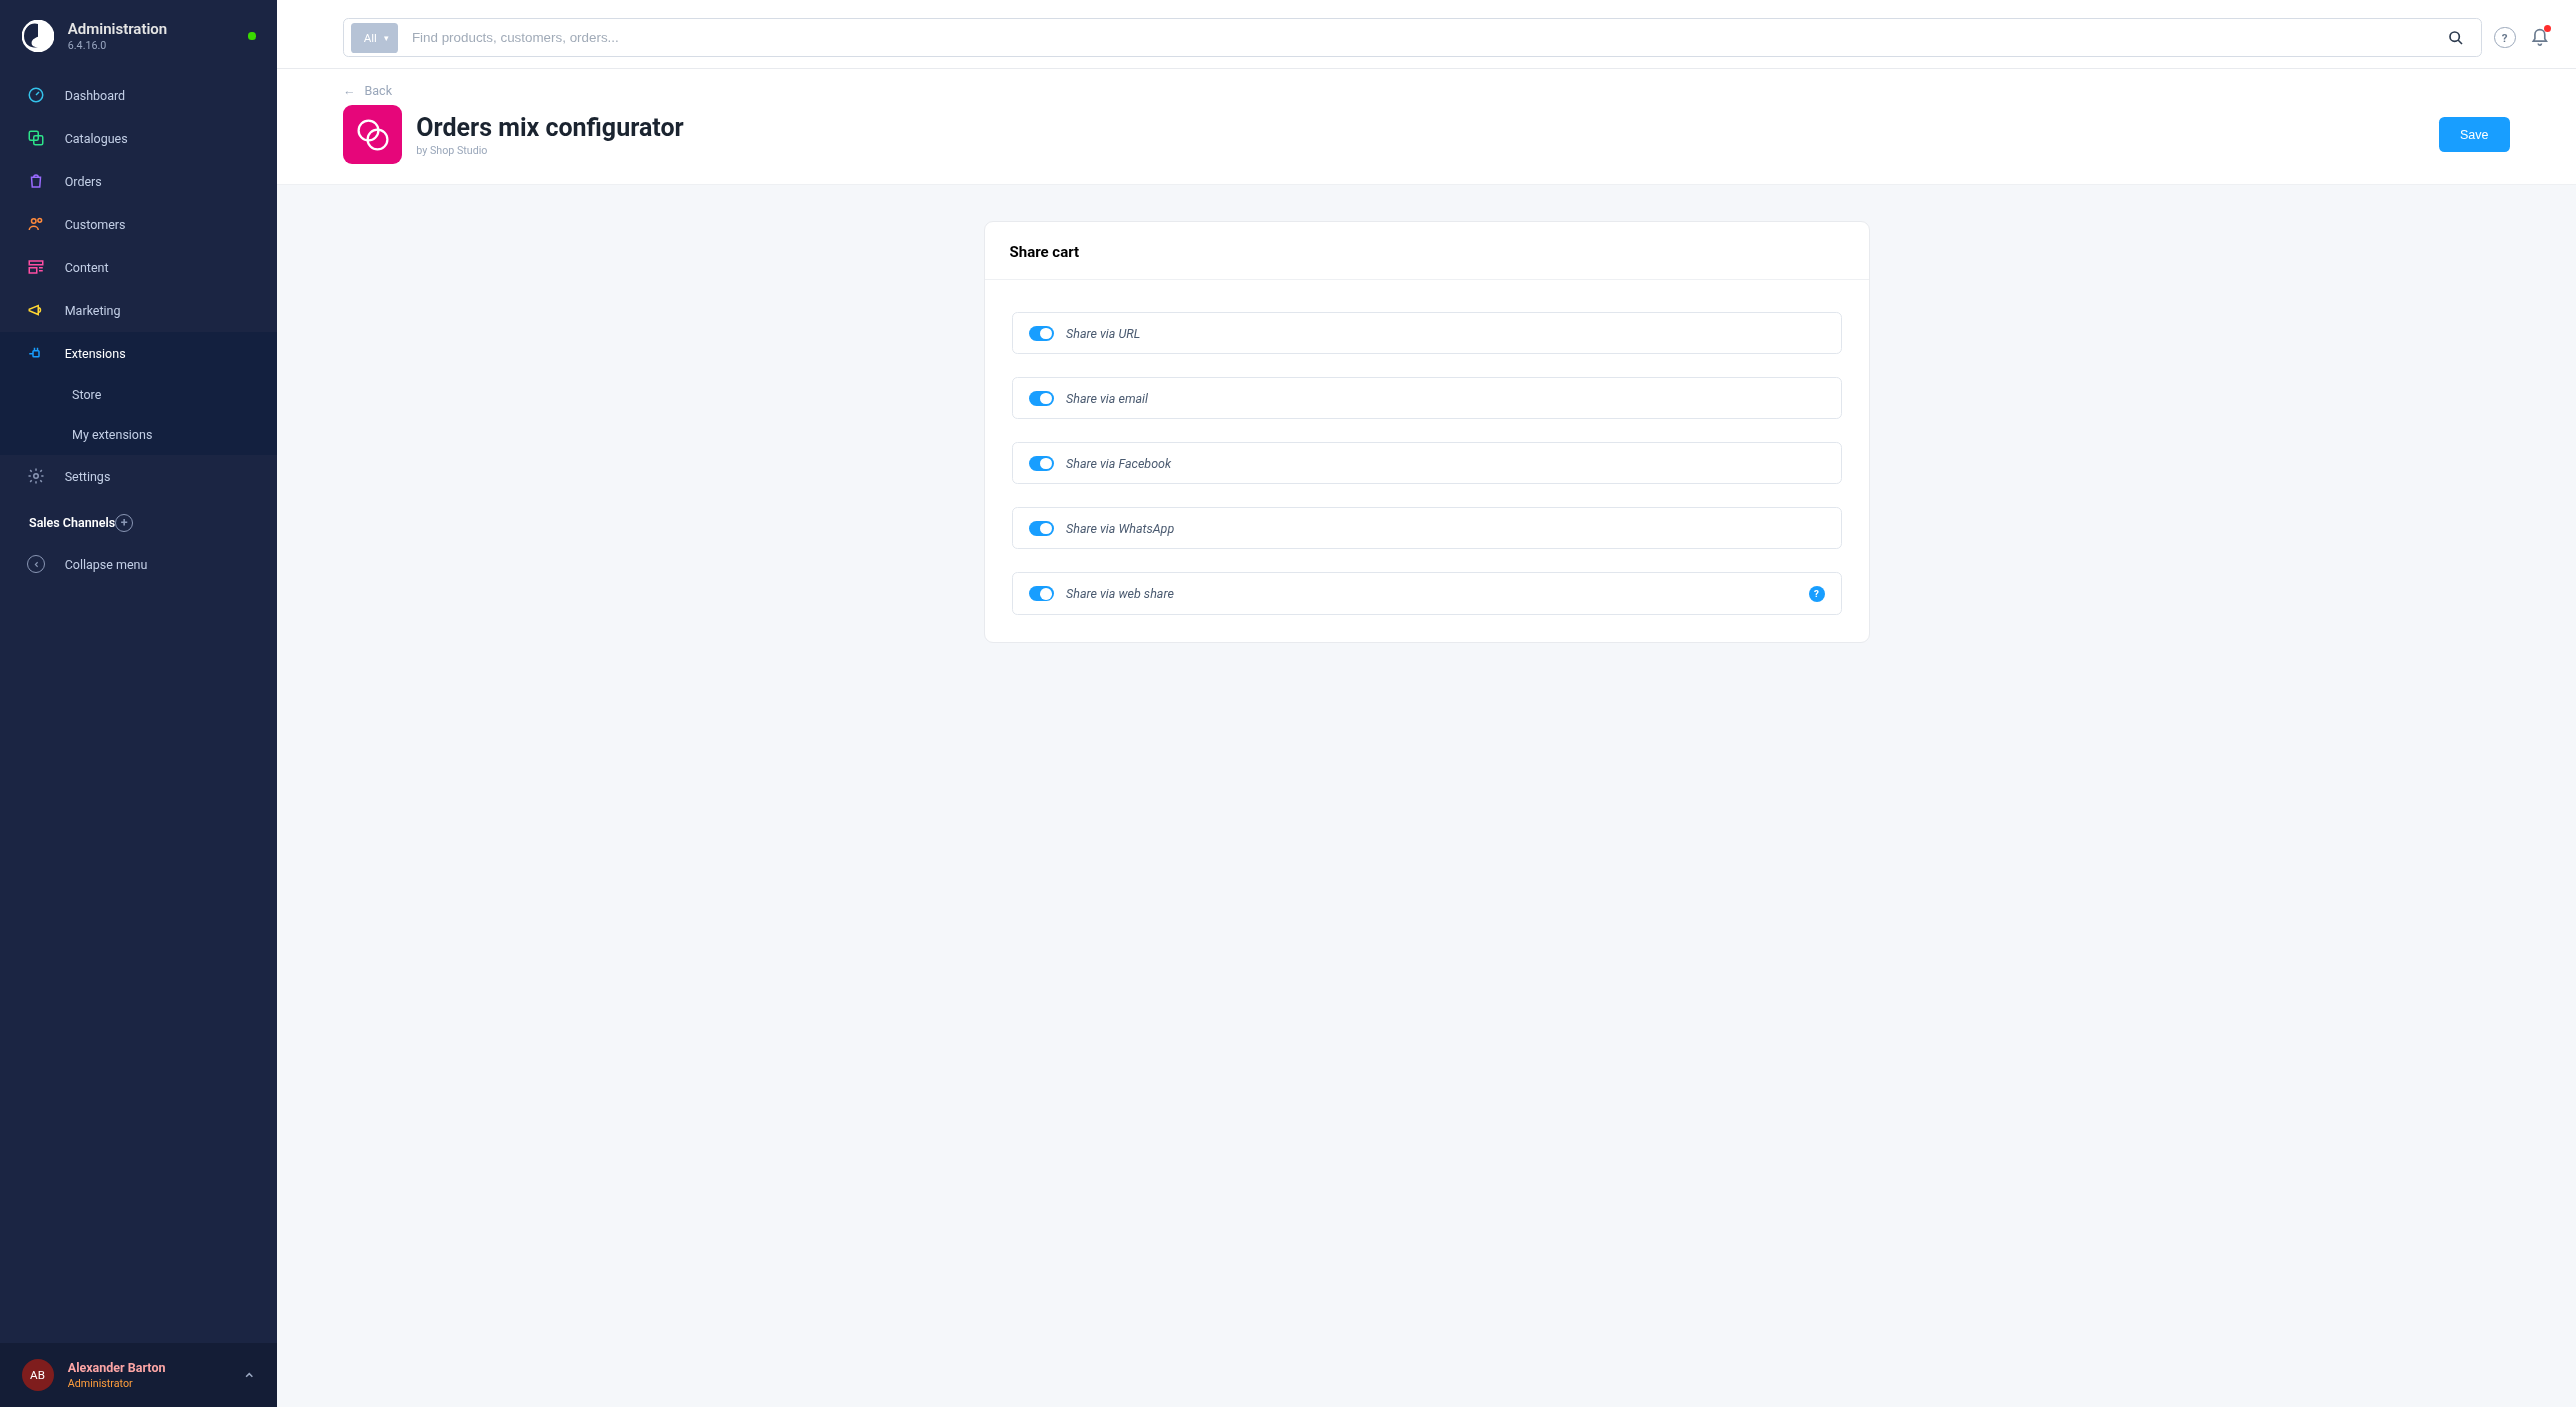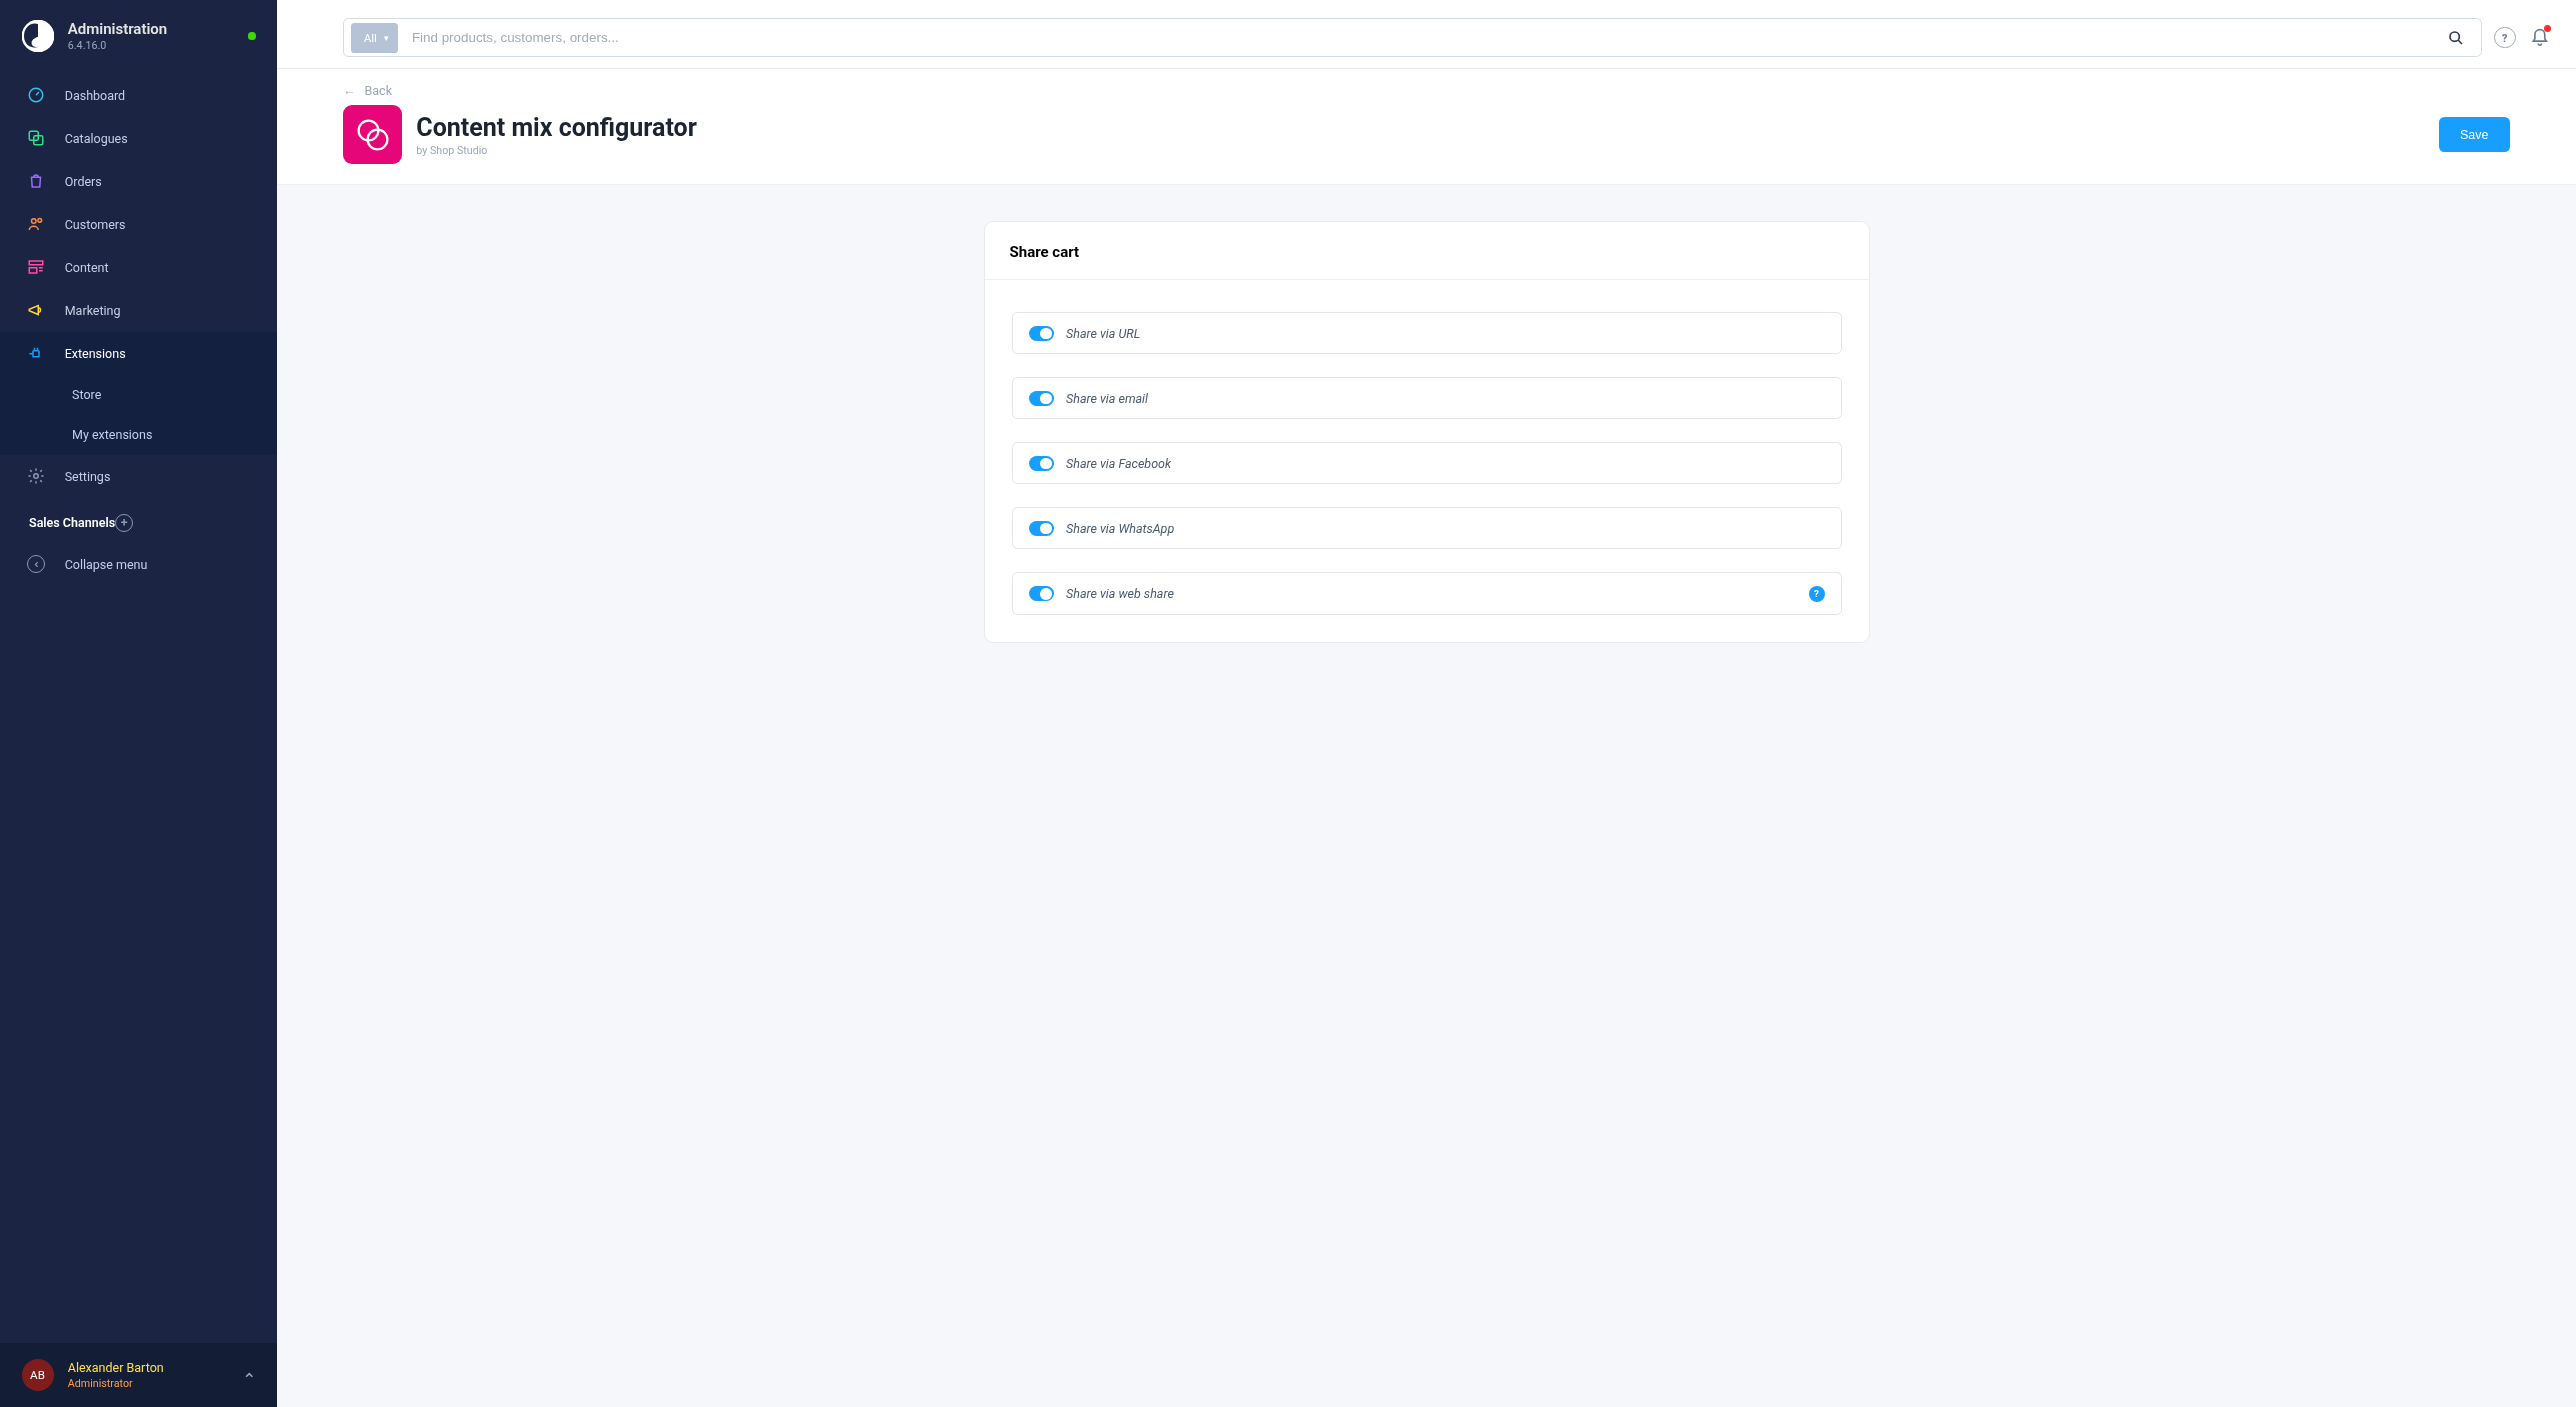--- a/index.html
+++ b/index.html
@@ -22,21 +22,21 @@
 .sb-subitem { display: flex; align-items: center; padding: 12.5px 21.5px 12.5px 72px; color: #c3cfe6; cursor: pointer; font-size: 12.5px; background: #13203f; }
 
 .sb-section-head { display: flex; align-items: center; padding: 16px 21.5px 10.7px 29px; color: #fff; font-weight: 600; font-size: 12.5px; }
 .sb-add-circle { width: 18px; height: 18px; border: 1.8px solid #8a97b5; border-radius: 50%; display: flex; align-items: center; justify-content: center; color: #8a97b5; font-size: 12.5px; line-height: 1; cursor: pointer; }
 
 .sb-collapse { display: flex; align-items: center; gap: 19.7px; padding: 12.5px 21.5px 12.5px 27px; color: #c3cfe6; cursor: pointer; }
 .sb-collapse .circ { width: 18px; height: 18px; border: 1.8px solid #8a97b5; border-radius: 50%; display: flex; align-items: center; justify-content: center; }
 
 .sb-user { background: #141d36; padding: 16px 21.5px; display: flex; align-items: center; gap: 14.3px; }
 .sb-avatar { width: 32px; height: 32px; border-radius: 50%; background: #7f1d1d; color: #fff; display: flex; align-items: center; justify-content: center; font-size: 11.6px; font-weight: 400; }
-.sb-user-name { color: #fde047; font-weight: 400; font-size: 12.5px; }
+.sb-user-name { color: #fca5a5; font-weight: 700; font-size: 12.5px; }
 .sb-user-role { color: #ff9e3d; font-size: 10.7px; margin-top: 1.8px; }
 .sb-user-chevron { margin-left: auto; color: #9aa7c1; }
 
 
 .main { flex: 1; display: flex; flex-direction: column; background: #fff; min-width: 0; }
 .topbar { display: flex; align-items: center; padding: 18px 25px 10.7px 66px; gap: 12.5px; border-bottom: 0.9px solid #e8eaee; }
 .search-wrap { flex: 1; display: flex; align-items: center; border: 0.9px solid #d6dce5; border-radius: 5.4px; background: #fff; height: 39px; padding: 0 3.6px 0 3.6px; }
 .search-filter { background: #b6c3d6; color: #fff; border-radius: 3.6px; height: 30px; padding: 0 9px 0 12.5px; display: flex; align-items: center; gap: 7.2px; font-size: 11.6px; margin: 0 3.6px; cursor: pointer; }
 .search-filter .chev { font-size: 9px; }
 .search-input { flex: 1; border: none; outline: none; font-size: 13.4px; padding: 0 10.7px; color: #52667a; background: transparent; }
@@ -233,21 +233,21 @@
           <span>Back</span>
         </div>
         <div class="head-row">
           <div class="plugin-icon">
             <svg width="36" height="36" viewBox="0 0 40 40" fill="none" stroke="#fff" stroke-width="2.5">
                 <circle cx="15" cy="15" r="11"></circle>
                 <circle cx="25" cy="25" r="11"></circle>
               </svg>
           </div>
           <div>
-            <div class="plugin-title">Content mix configurator</div>
+            <div class="plugin-title">Orders mix configurator</div>
             <div class="plugin-author">by Shop Studio</div>
           </div>
           <button class="save-btn">Save</button>
         </div>
       </div>
     </div>
 
     <div class="content-area">
       <div class="card">
         <div class="card-title">Share cart</div>

